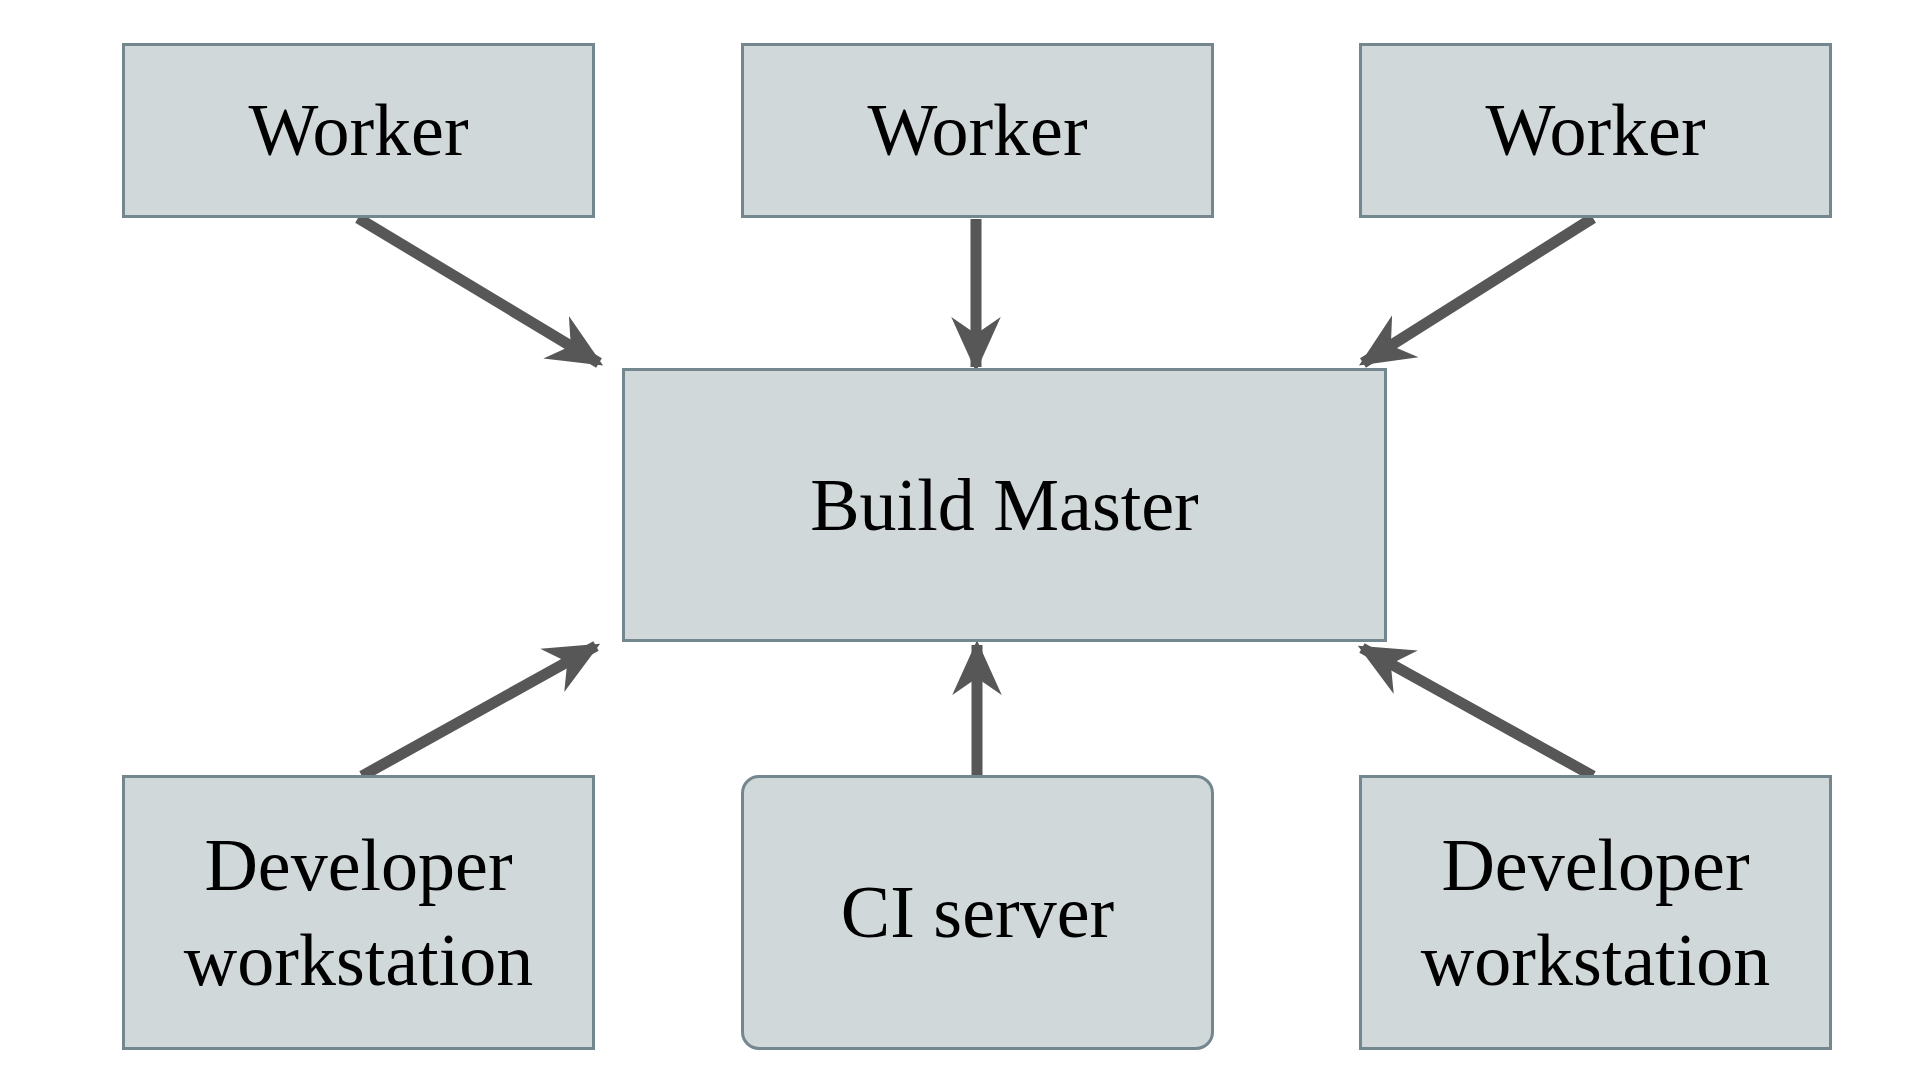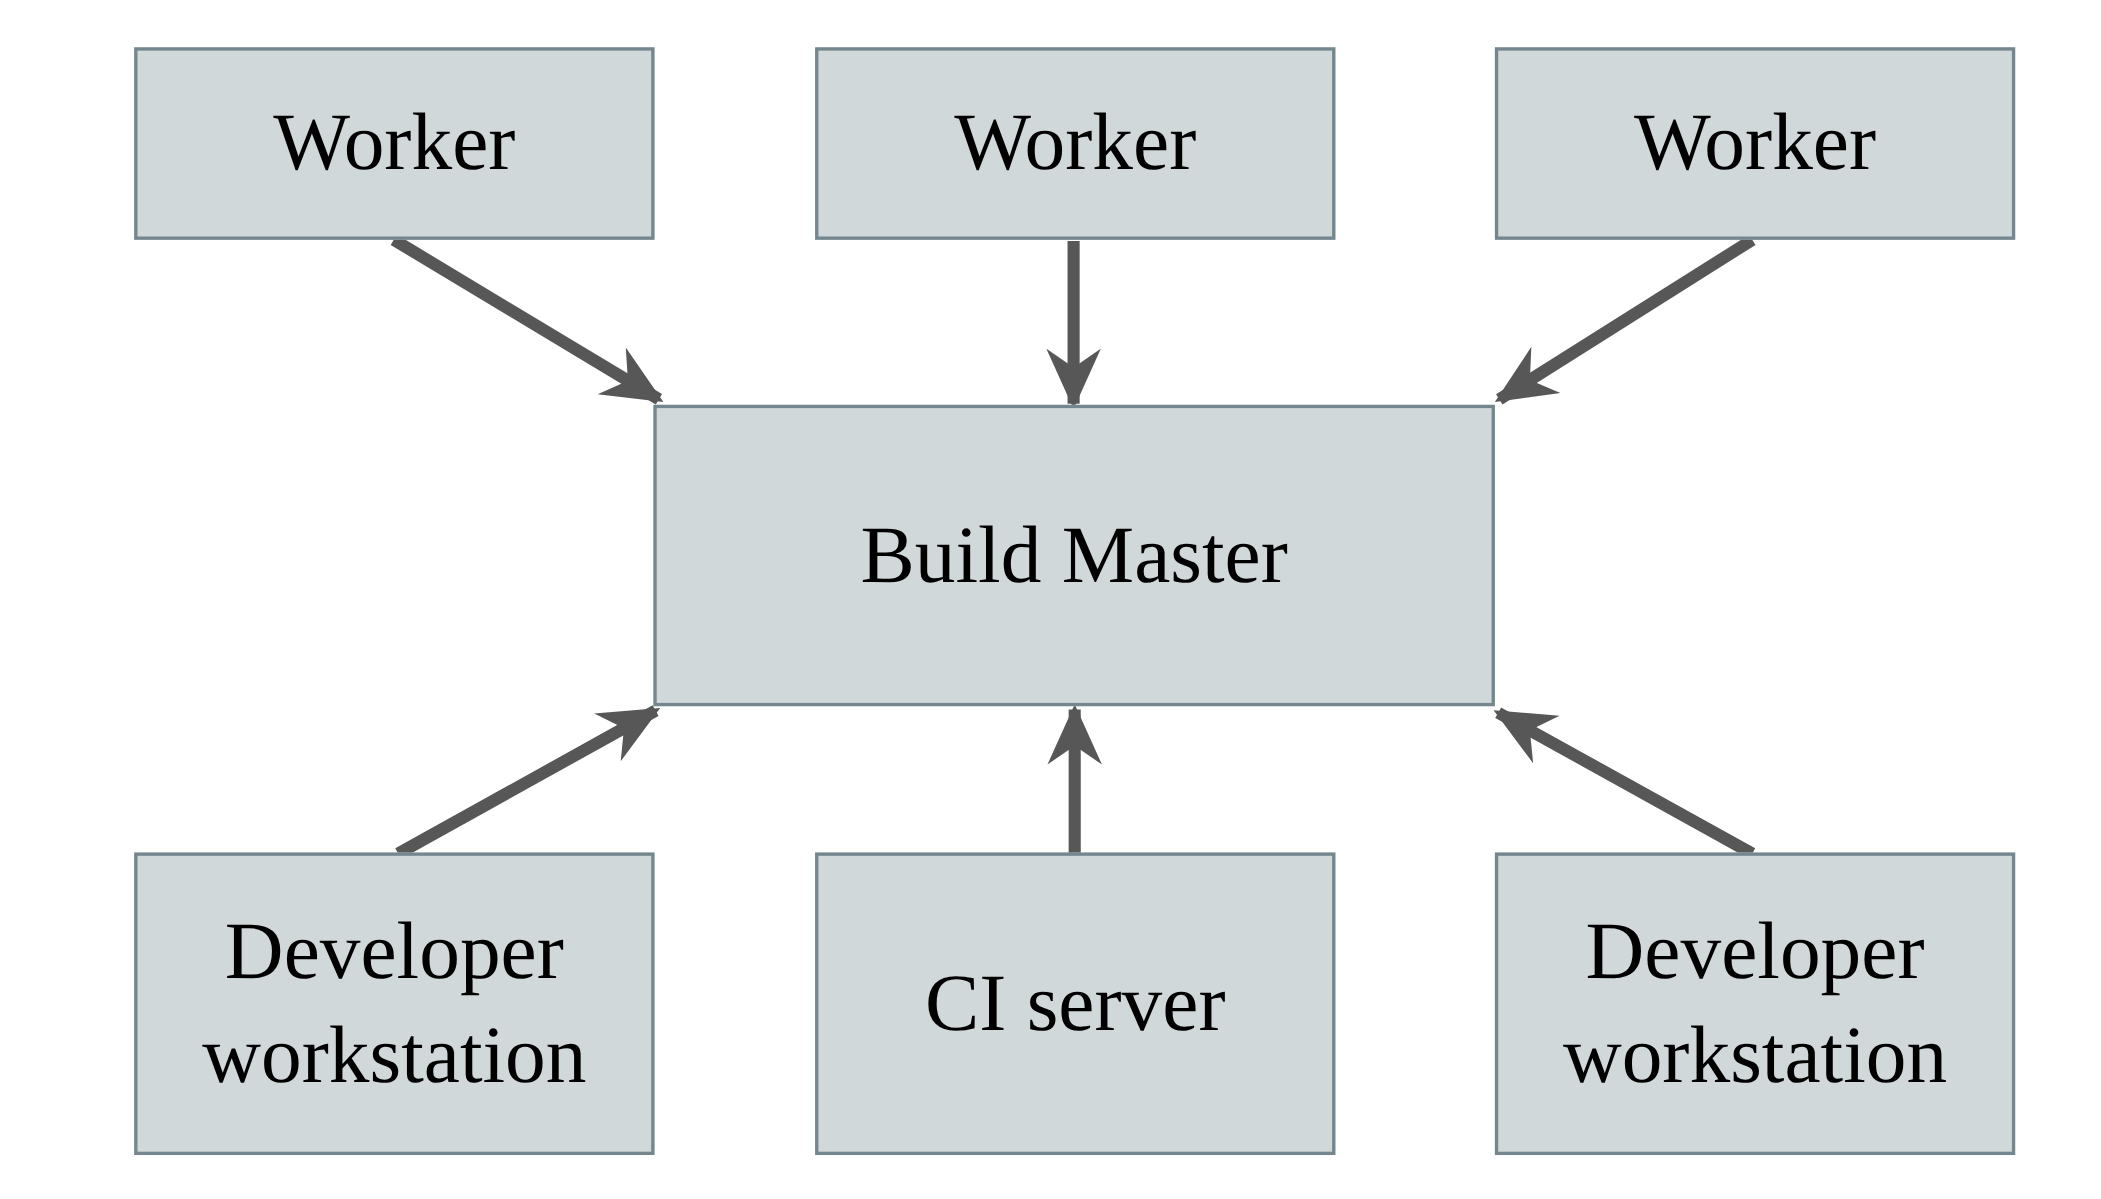--- a/index.html
+++ b/index.html
@@ -29,23 +29,23 @@
   }
   .node .label{
     font-size:74px;
     line-height:1.28;
     color:var(--text);
     padding:0 18px;
   }
   #node-worker-1{left:122px;top:43px;width:473px;height:175px;}
   #node-worker-2{left:741px;top:43px;width:473px;height:175px;}
   #node-worker-3{left:1359px;top:43px;width:473px;height:175px;}
-  #node-build-master{left:594px;top:368px;width:765px;height:274px;}
+  #node-build-master{left:622px;top:368px;width:765px;height:274px;}
   #node-dev-left{left:122px;top:775px;width:473px;height:275px;}
-  #node-ci-server{left:741px;top:775px;width:473px;height:275px;}
+  #node-ci-server{left:741px;top:775px;width:473px;height:275px;border-radius:18px;}
   #node-dev-right{left:1359px;top:775px;width:473px;height:275px;}
   svg.arrows{
     position:absolute;
     left:0;top:0;
     width:1910px;height:1090px;
     pointer-events:none;
   }
   svg.arrows line{
     stroke:var(--arrow);
     stroke-width:11;

